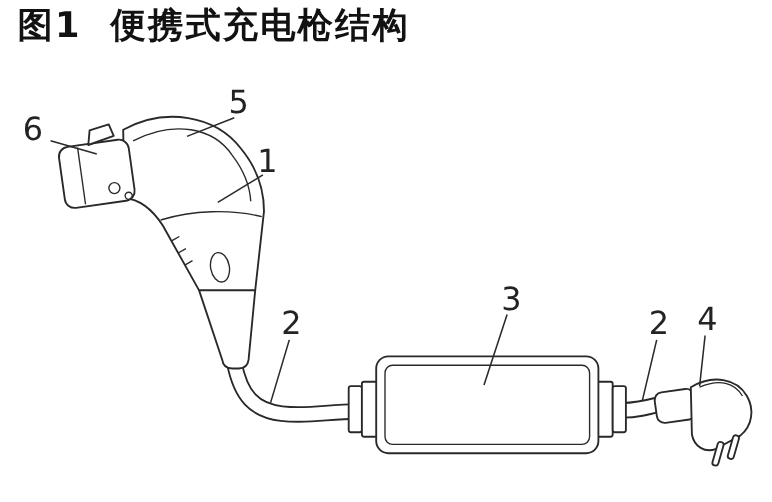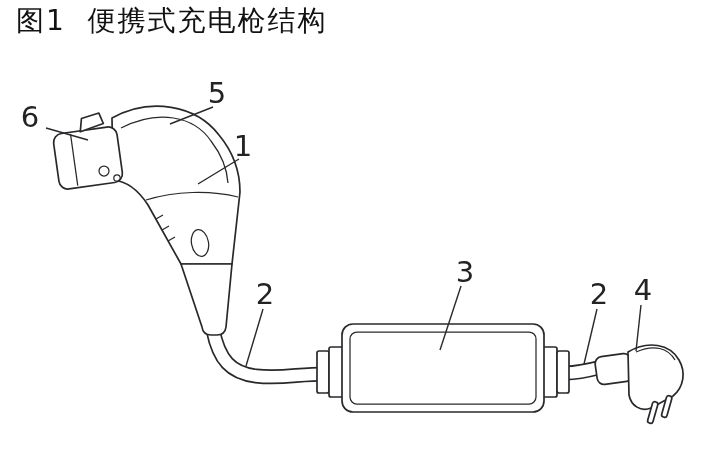--- a/index.html
+++ b/index.html
@@ -2,21 +2,21 @@
 <html><head>
 <meta charset="utf-8">
 <style>
   html,body{margin:0;padding:0;background:#ffffff;}
   .page{
     position:relative;width:702px;height:456px;background:#ffffff;overflow:hidden;
     font-family:"DejaVu Sans","Liberation Sans",sans-serif;
   }
   .figure-title{
     position:absolute;left:16px;top:2px;margin:0;
-    font-size:28px;font-weight:400;color:#121212;letter-spacing:2px;
+    font-size:32px;font-weight:700;color:#121212;letter-spacing:2px;
     white-space:pre;
   }
   svg.diagram{position:absolute;left:0;top:0;}
   .outline{fill:#ffffff;stroke:#2a282b;stroke-width:1.7;stroke-linejoin:round;}
   .thin{fill:none;stroke:#2a282b;stroke-width:1.25;stroke-linejoin:round;}
   .cable-outer{fill:none;stroke:#2a282b;stroke-width:15;stroke-linecap:butt;}
   .cable-inner{fill:none;stroke:#ffffff;stroke-width:11.6;stroke-linecap:butt;}
   .leader{stroke:#2a282b;stroke-width:1.4;}
   .callout{font-size:29px;fill:#232323;font-family:"DejaVu Sans","Liberation Sans",sans-serif;}
 </style>

